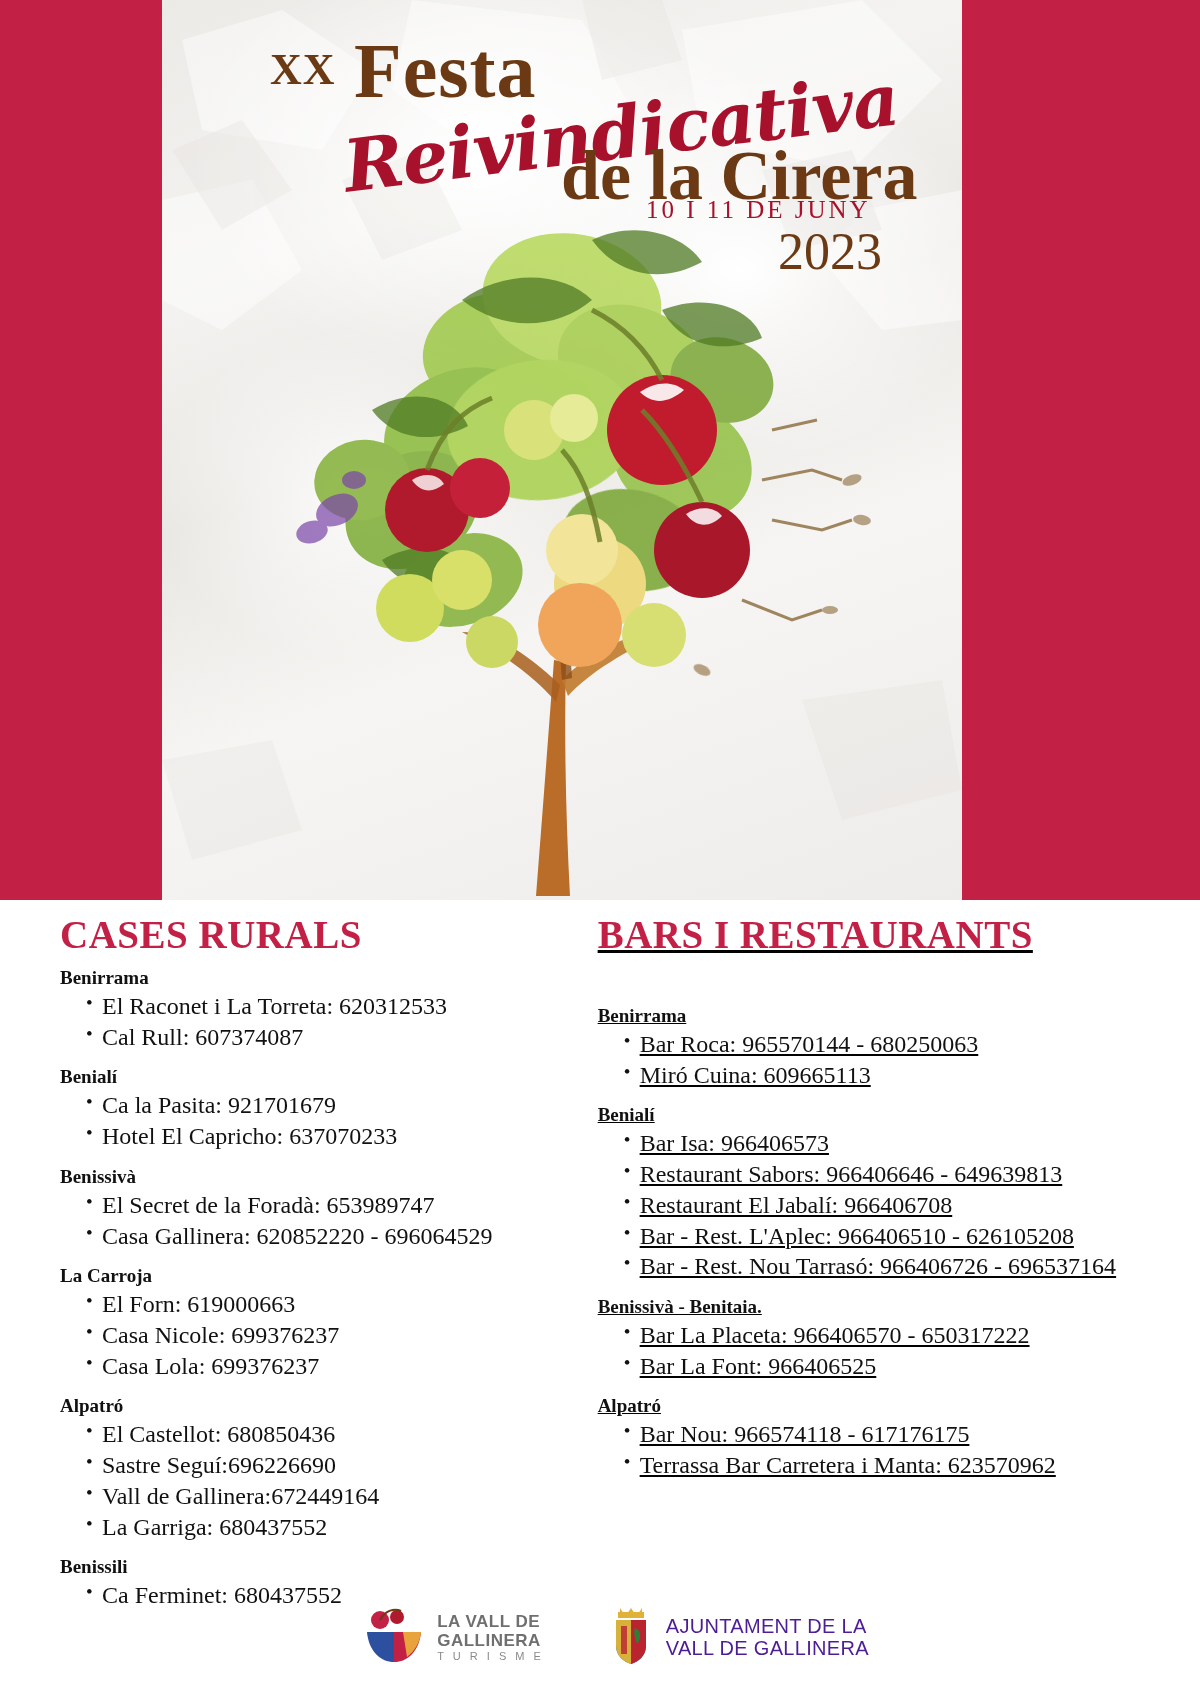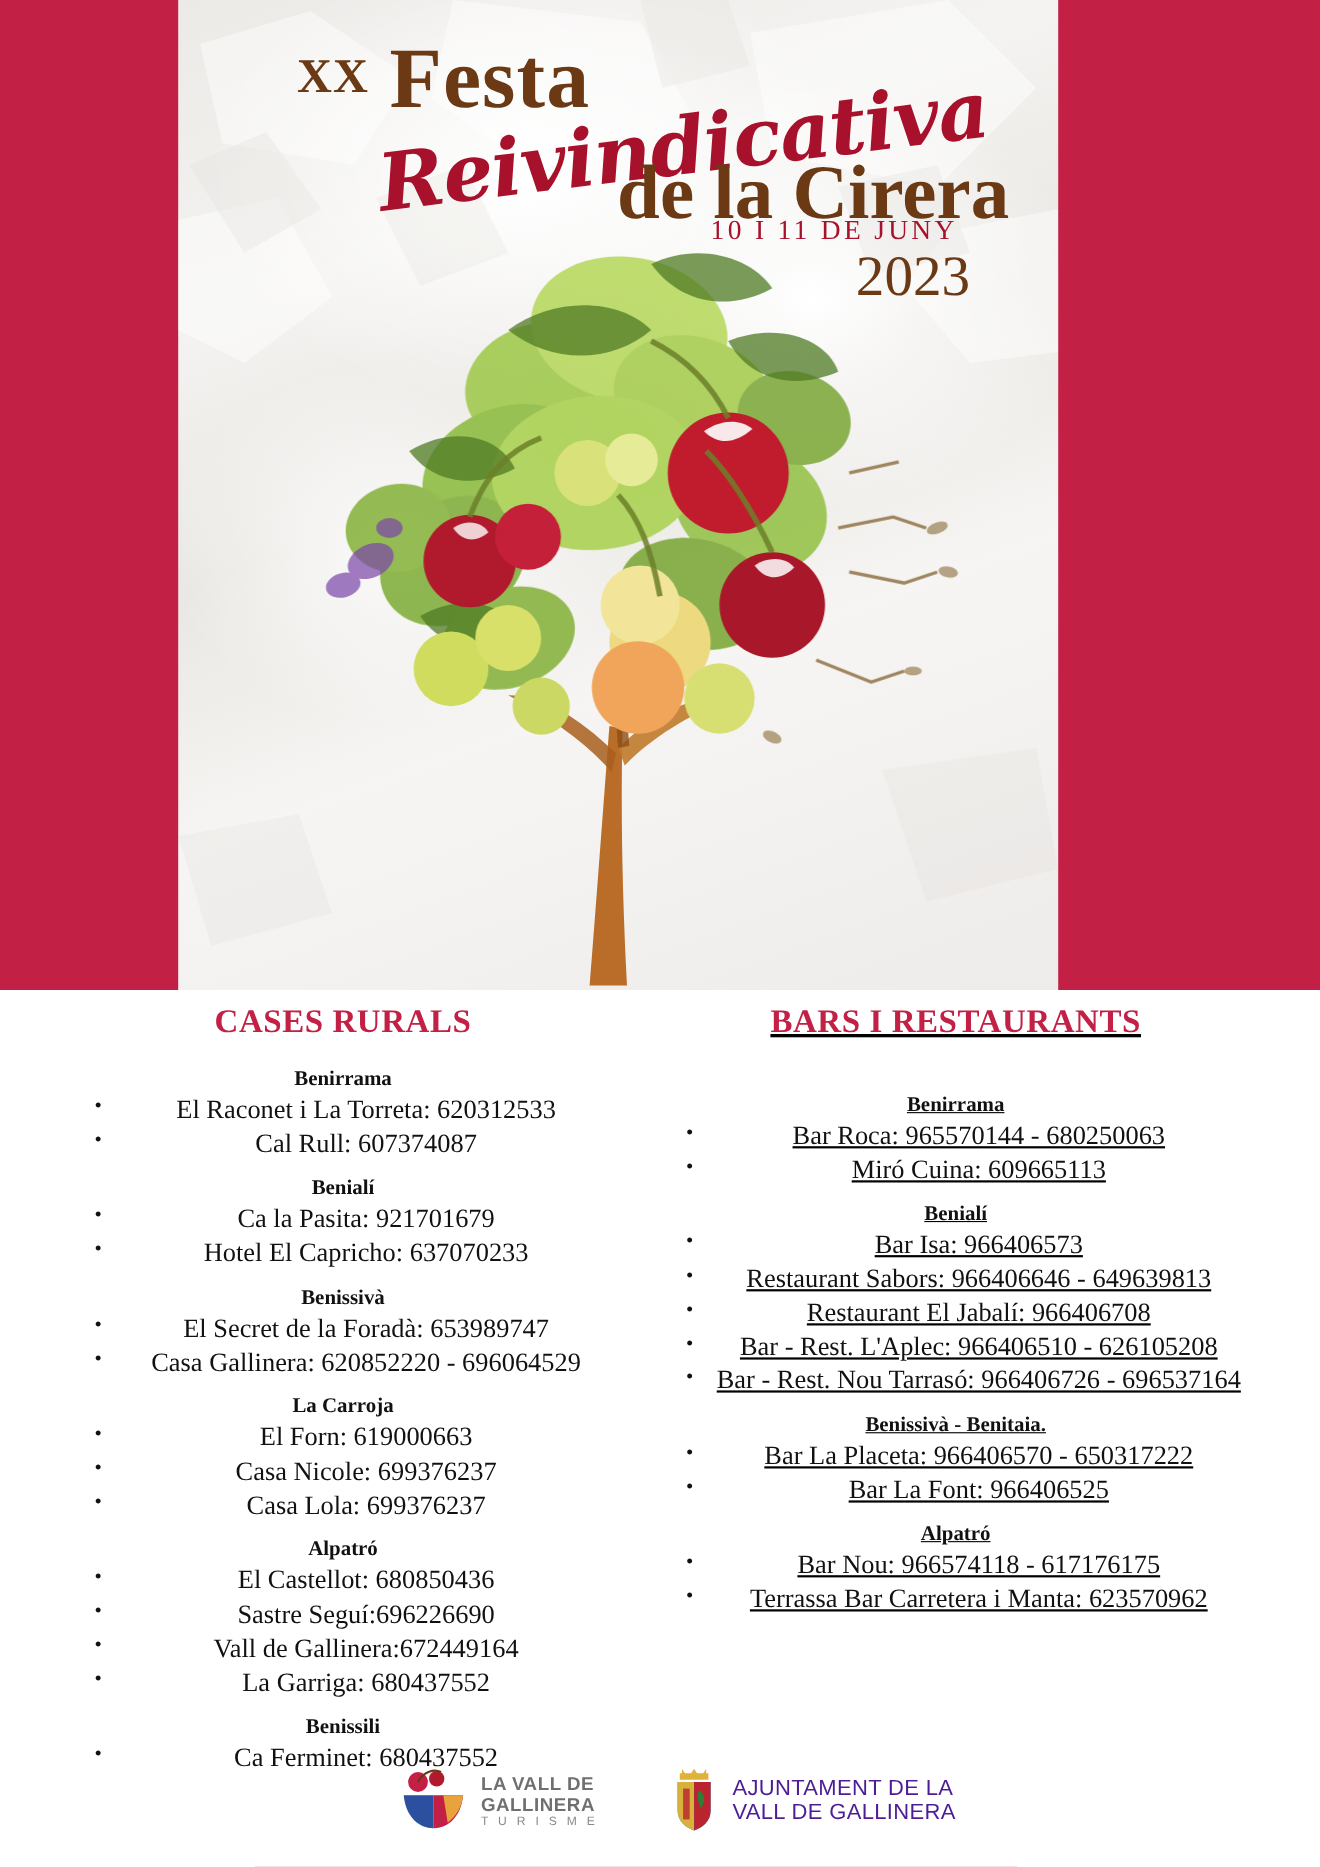--- a/index.html
+++ b/index.html
@@ -132,29 +132,28 @@
   .cols {
     display: flex;
     gap: 0px;
   }
   .col-left { width: 520px; }
   .col-right { width: 560px; padding-left: 34px; text-decoration: underline; }
 
   .sec-title {
     font-family: "Liberation Serif", serif;
     font-weight: bold;
-    font-size: 30px;
+    font-size: 39px;
     color: #c32045;
     letter-spacing: .5px;
-    margin: 0 0 24px 0;
-    text-align: center;
+    margin: 0 0 10px 0;
   }
   .sec-title.right { margin-bottom: 48px; }
 
-  .group { margin-bottom: 14px; text-align: center; }
+  .group { margin-bottom: 14px; }
   .group-title {
     font-family: "Liberation Serif", serif;
     font-weight: bold;
     font-size: 19px;
     color: #111111;
     margin: 0 0 2px 0;
   }
   ul.entries {
     list-style: none;
     margin: 0;

